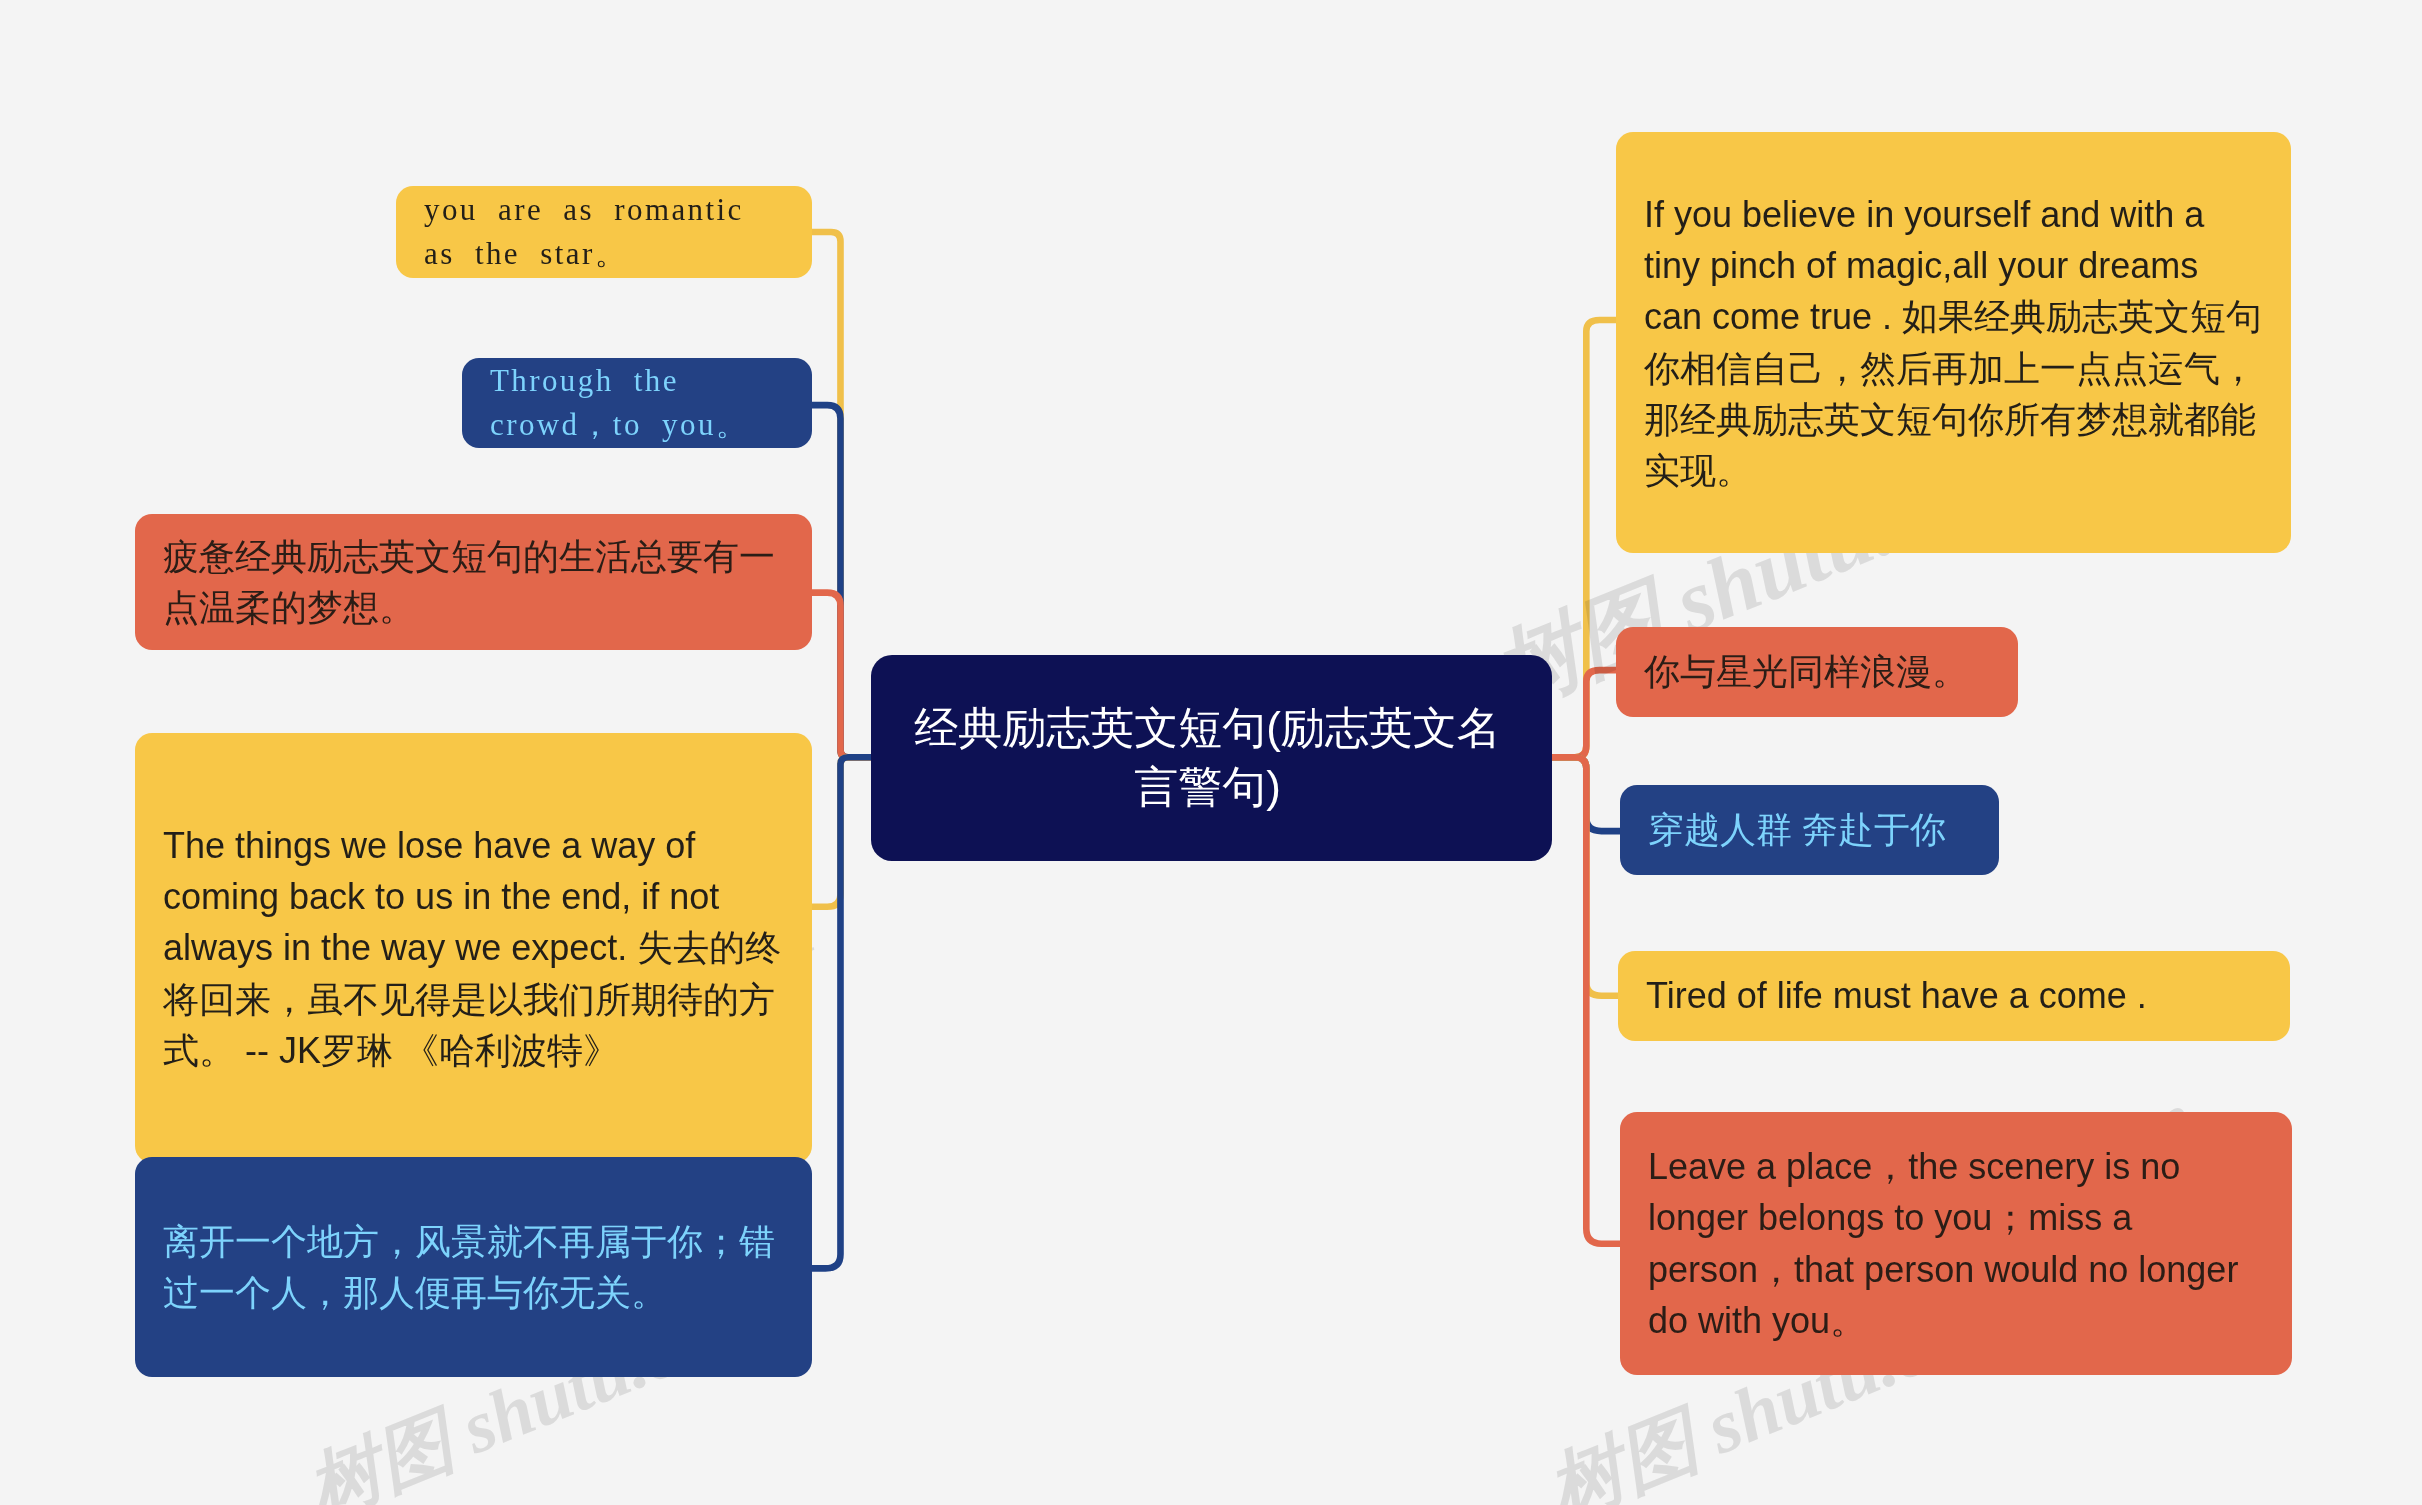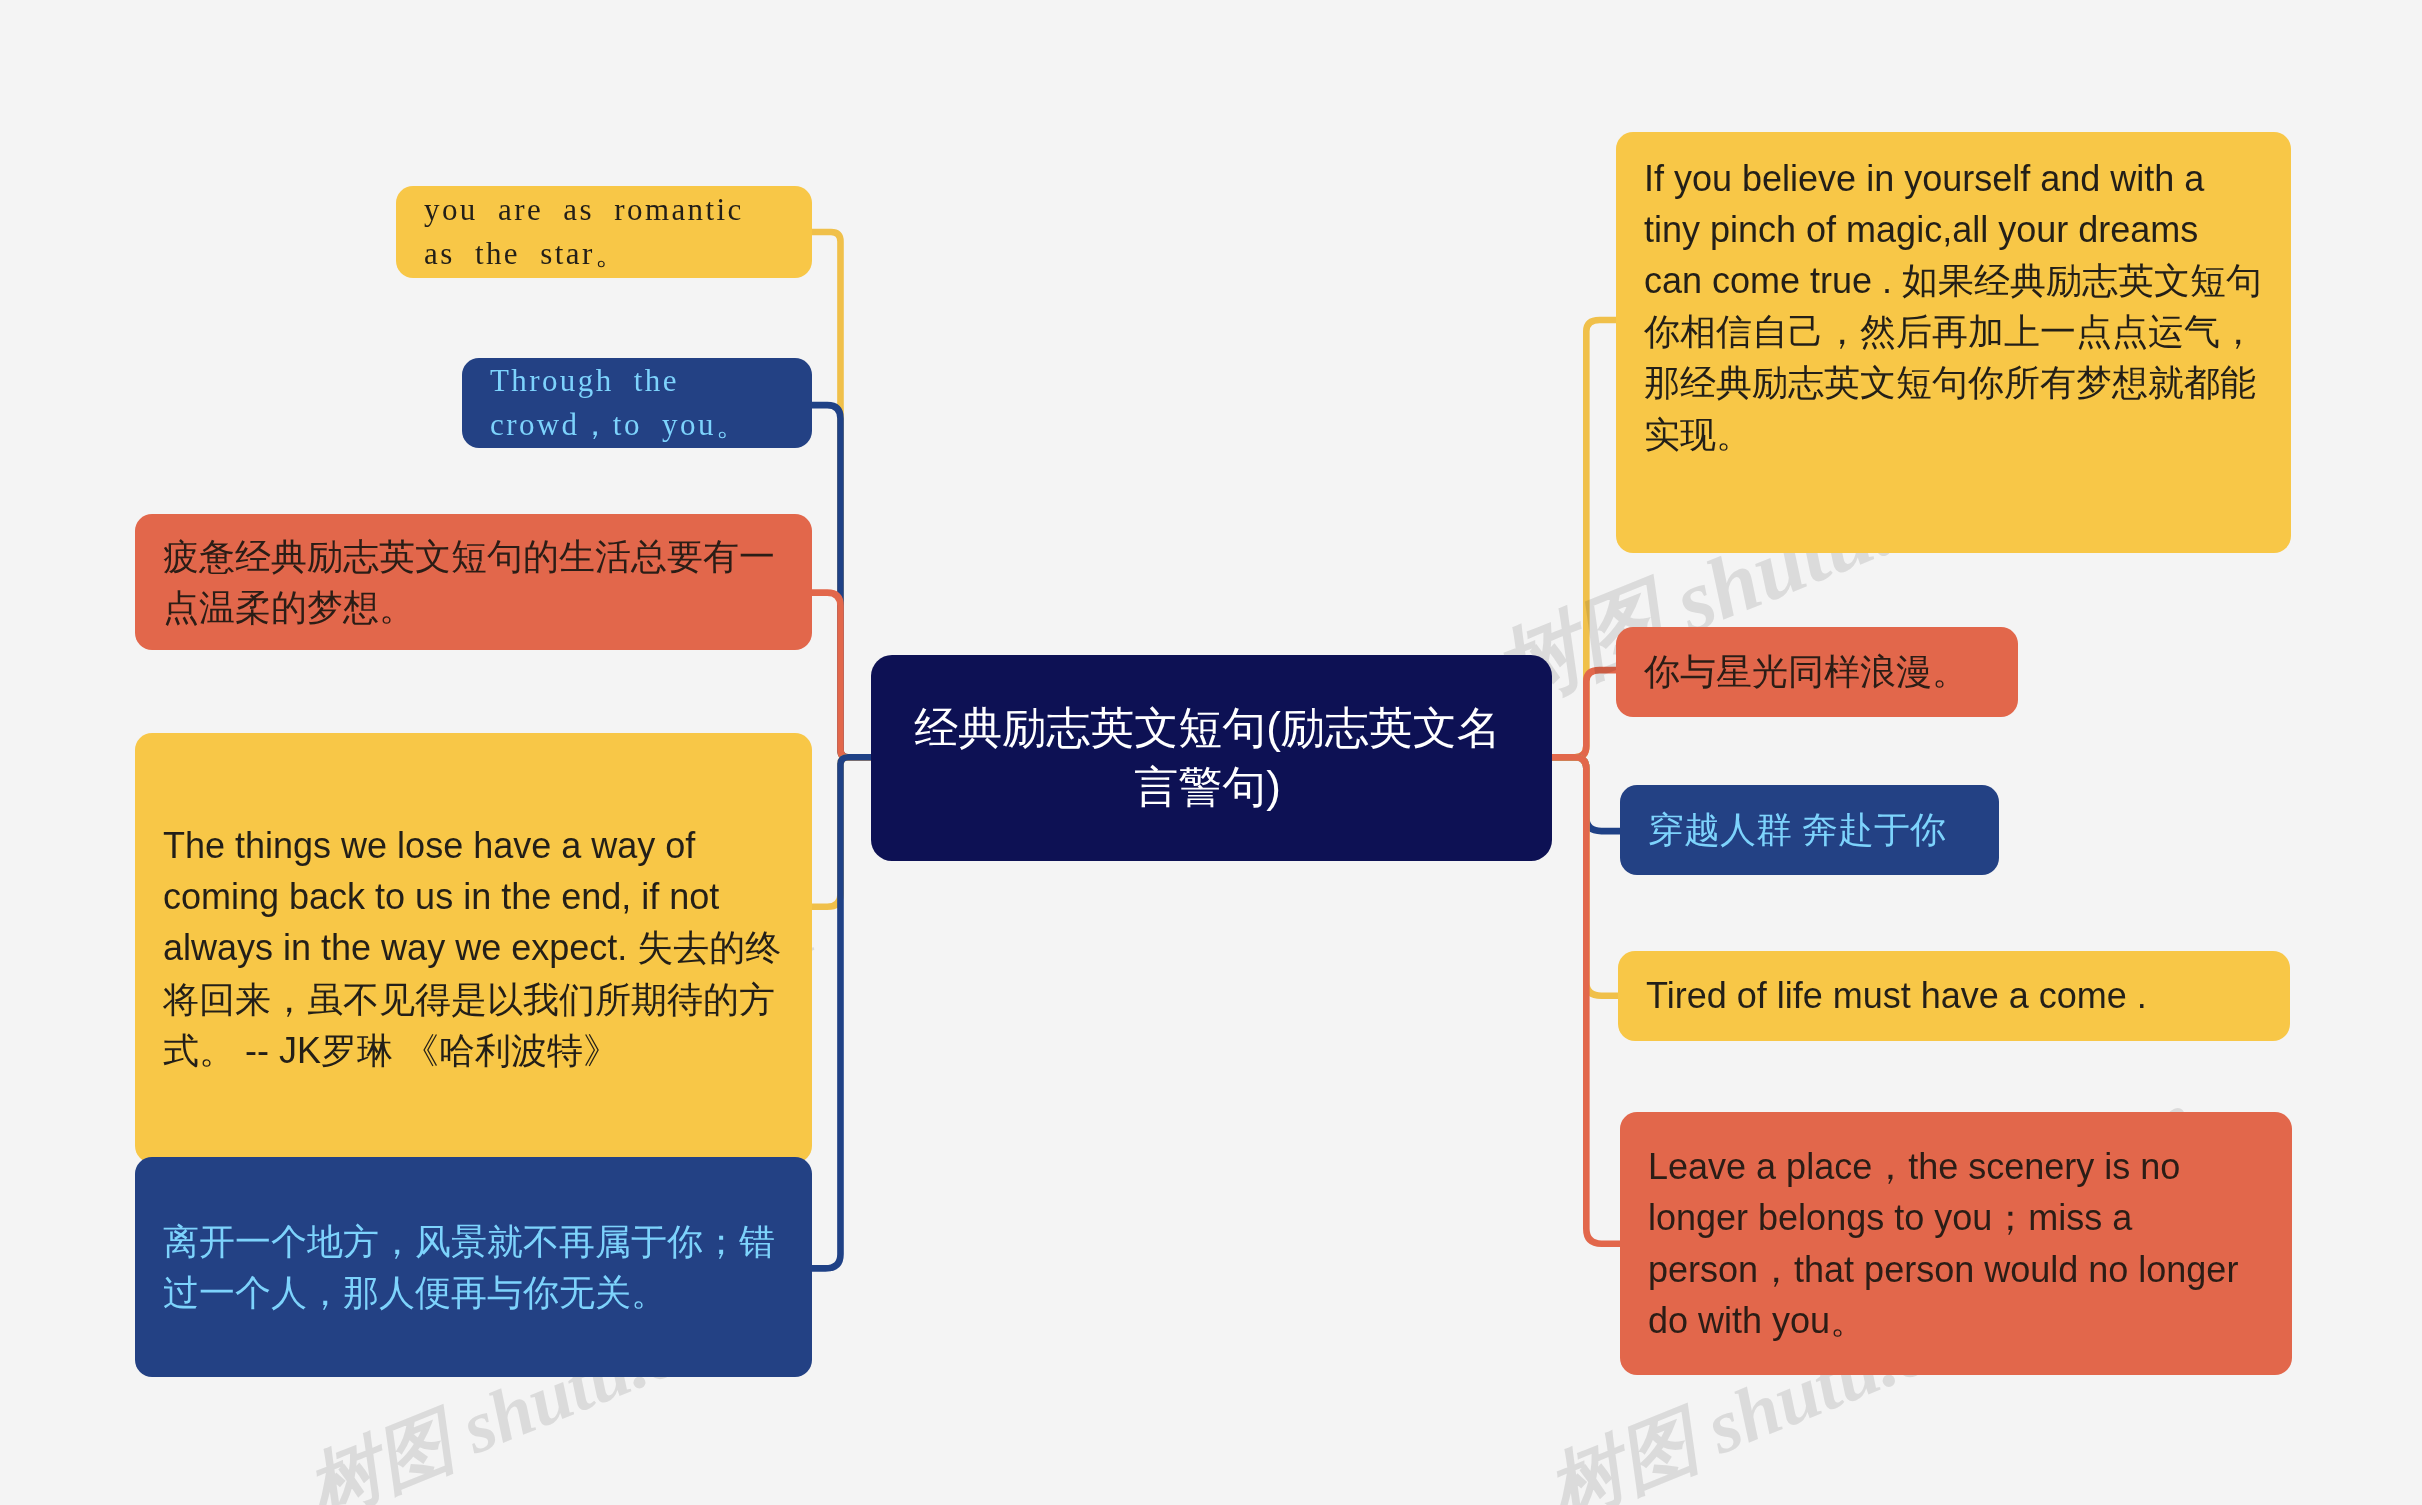--- a/index.html
+++ b/index.html
@@ -121,21 +121,21 @@
   </div>
 
   <div class="node yellow sans" style="left:135px; top:733px; width:677px; height:430px;">
     <span>The things we lose have a way of coming back to us in the end, if not always in the way we expect. 失去的终将回来，虽不见得是以我们所期待的方式。 -- JK罗琳 《哈利波特》</span>
   </div>
 
   <div class="node blue sans" style="left:135px; top:1157px; width:677px; height:220px;">
     <span>离开一个地方，风景就不再属于你；错过一个人，那人便再与你无关。</span>
   </div>
 
-  <div class="node yellow sans" style="left:1616px; top:132px; width:675px; height:421px; align-items:flex-start;">
+  <div class="node yellow sans" style="left:1616px; top:132px; width:675px; height:421px; align-items:center;">
     <span>If you believe in yourself and with a tiny pinch of magic,all your dreams can come true . 如果经典励志英文短句你相信自己，然后再加上一点点运气，那经典励志英文短句你所有梦想就都能实现。</span>
   </div>
 
   <div class="node red sans" style="left:1616px; top:627px; width:402px; height:90px;">
     <span>你与星光同样浪漫。</span>
   </div>
 
   <div class="node blue sans" style="left:1620px; top:785px; width:379px; height:90px;">
     <span>穿越人群 奔赴于你</span>
   </div>

